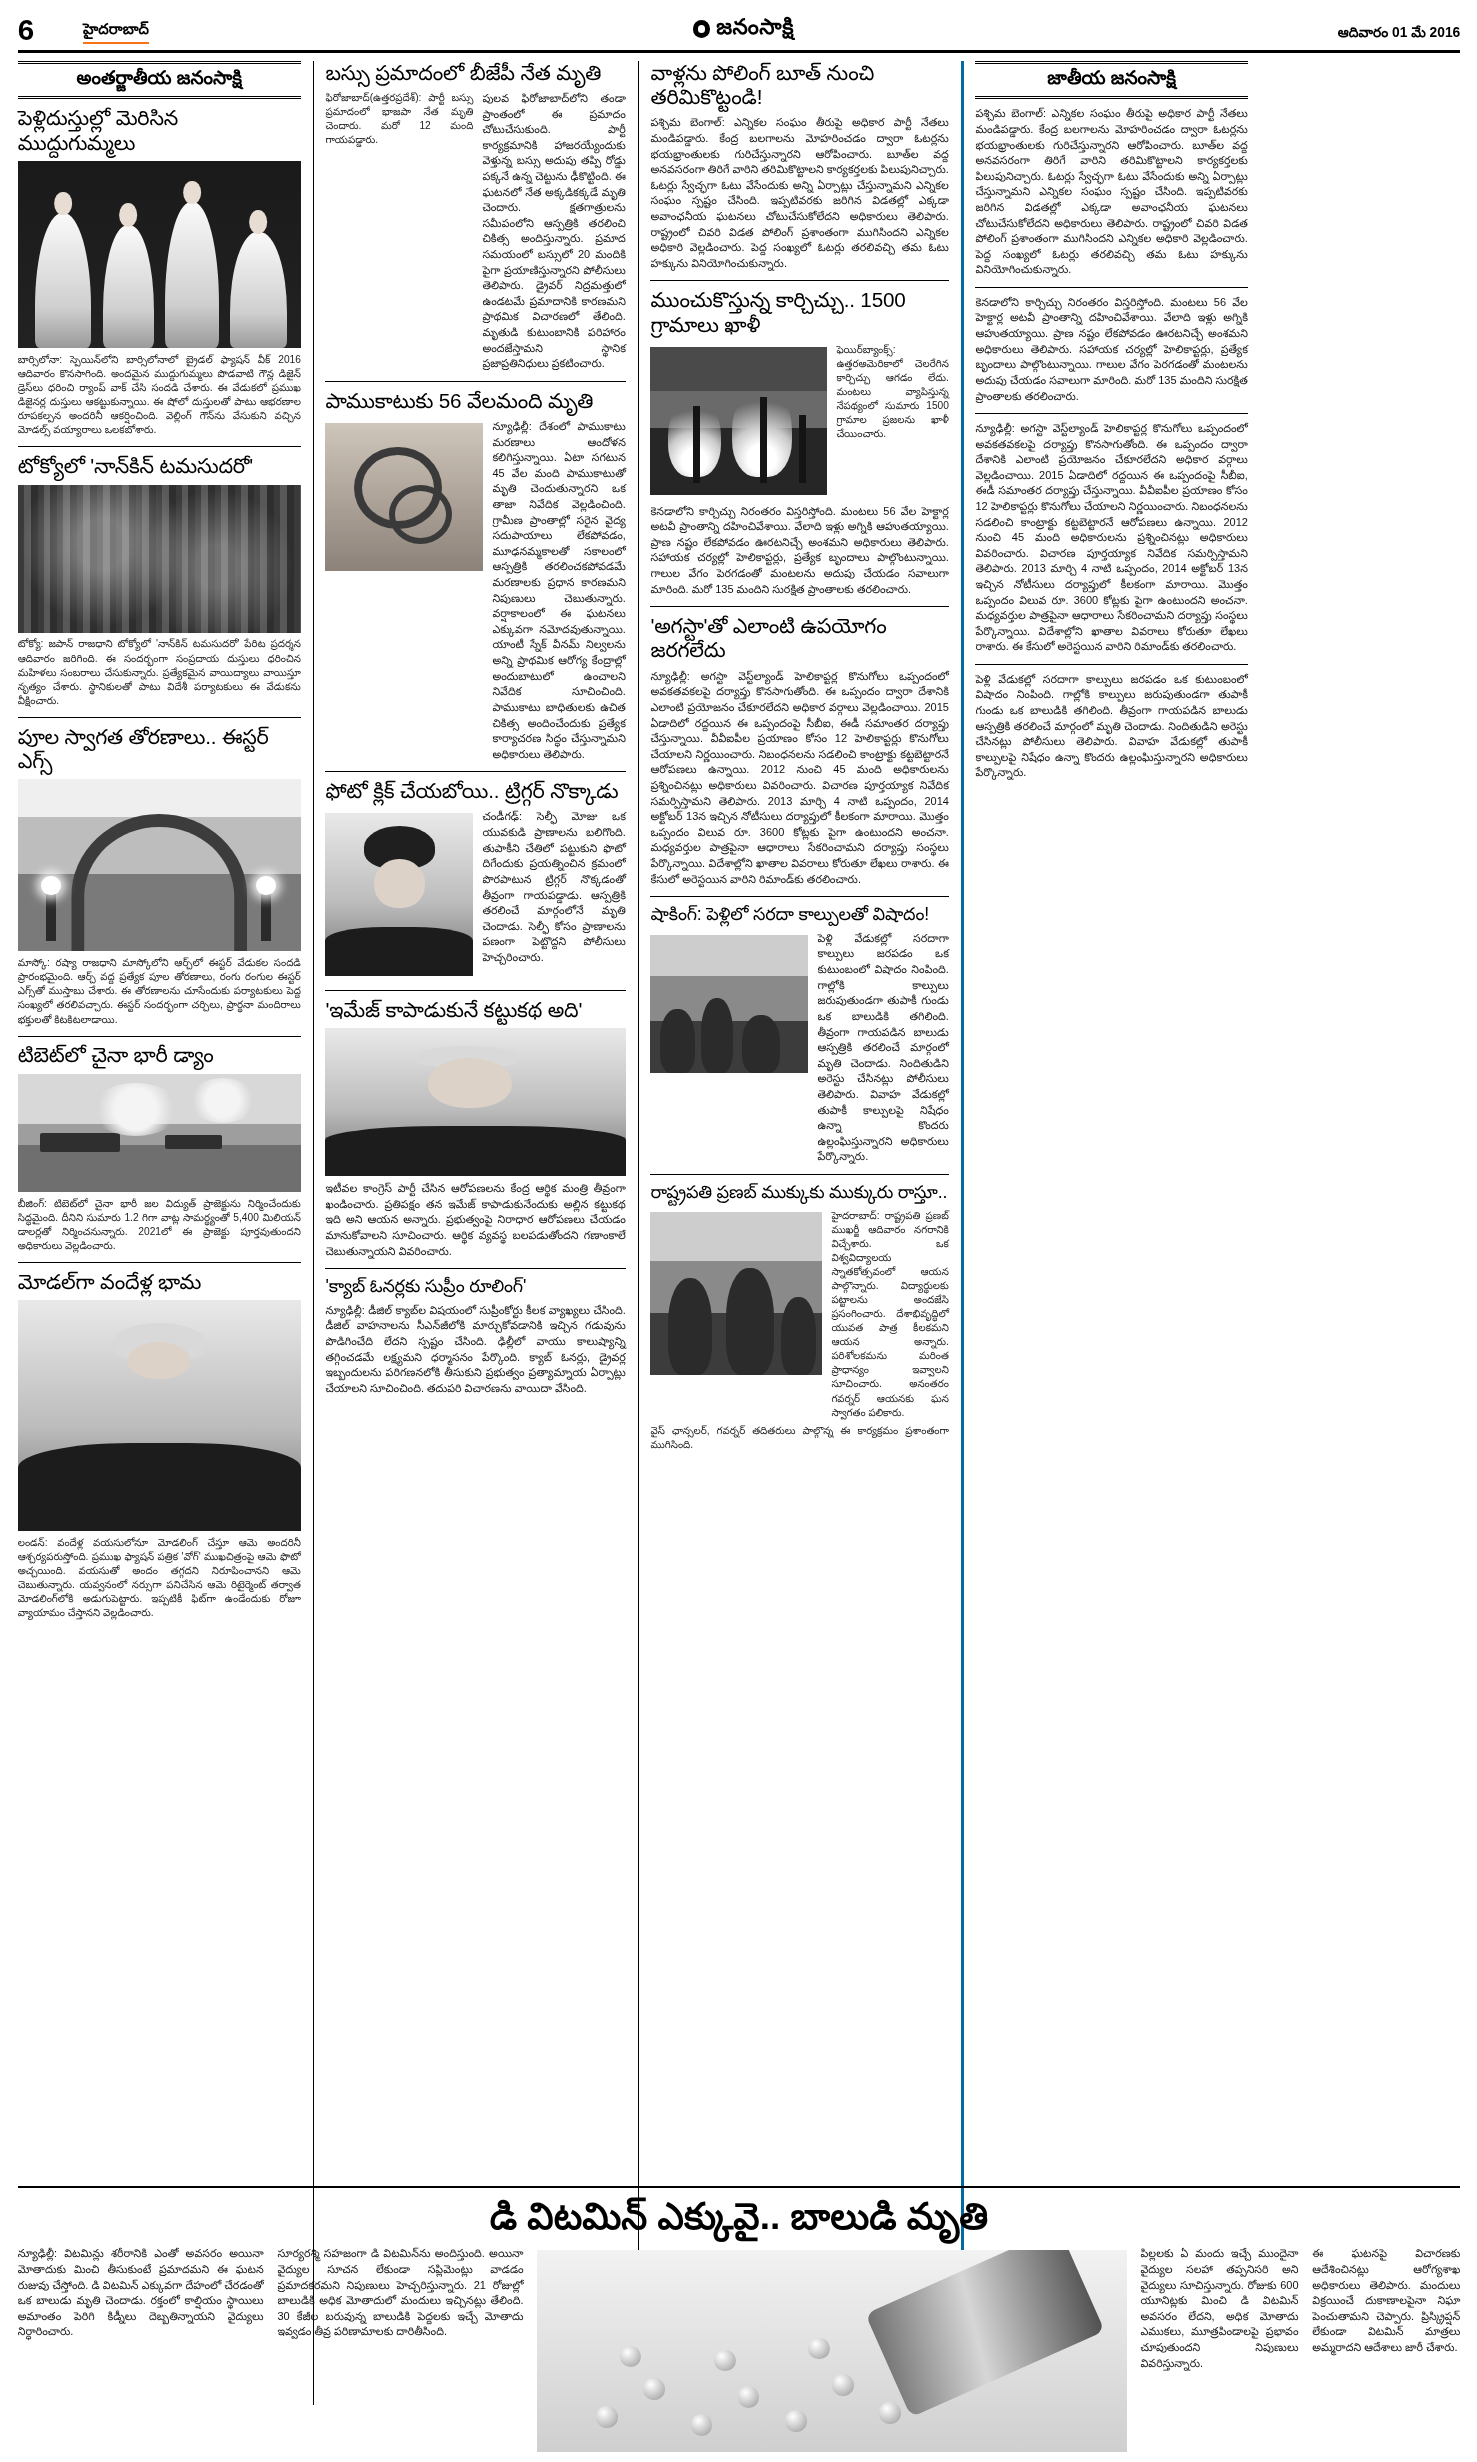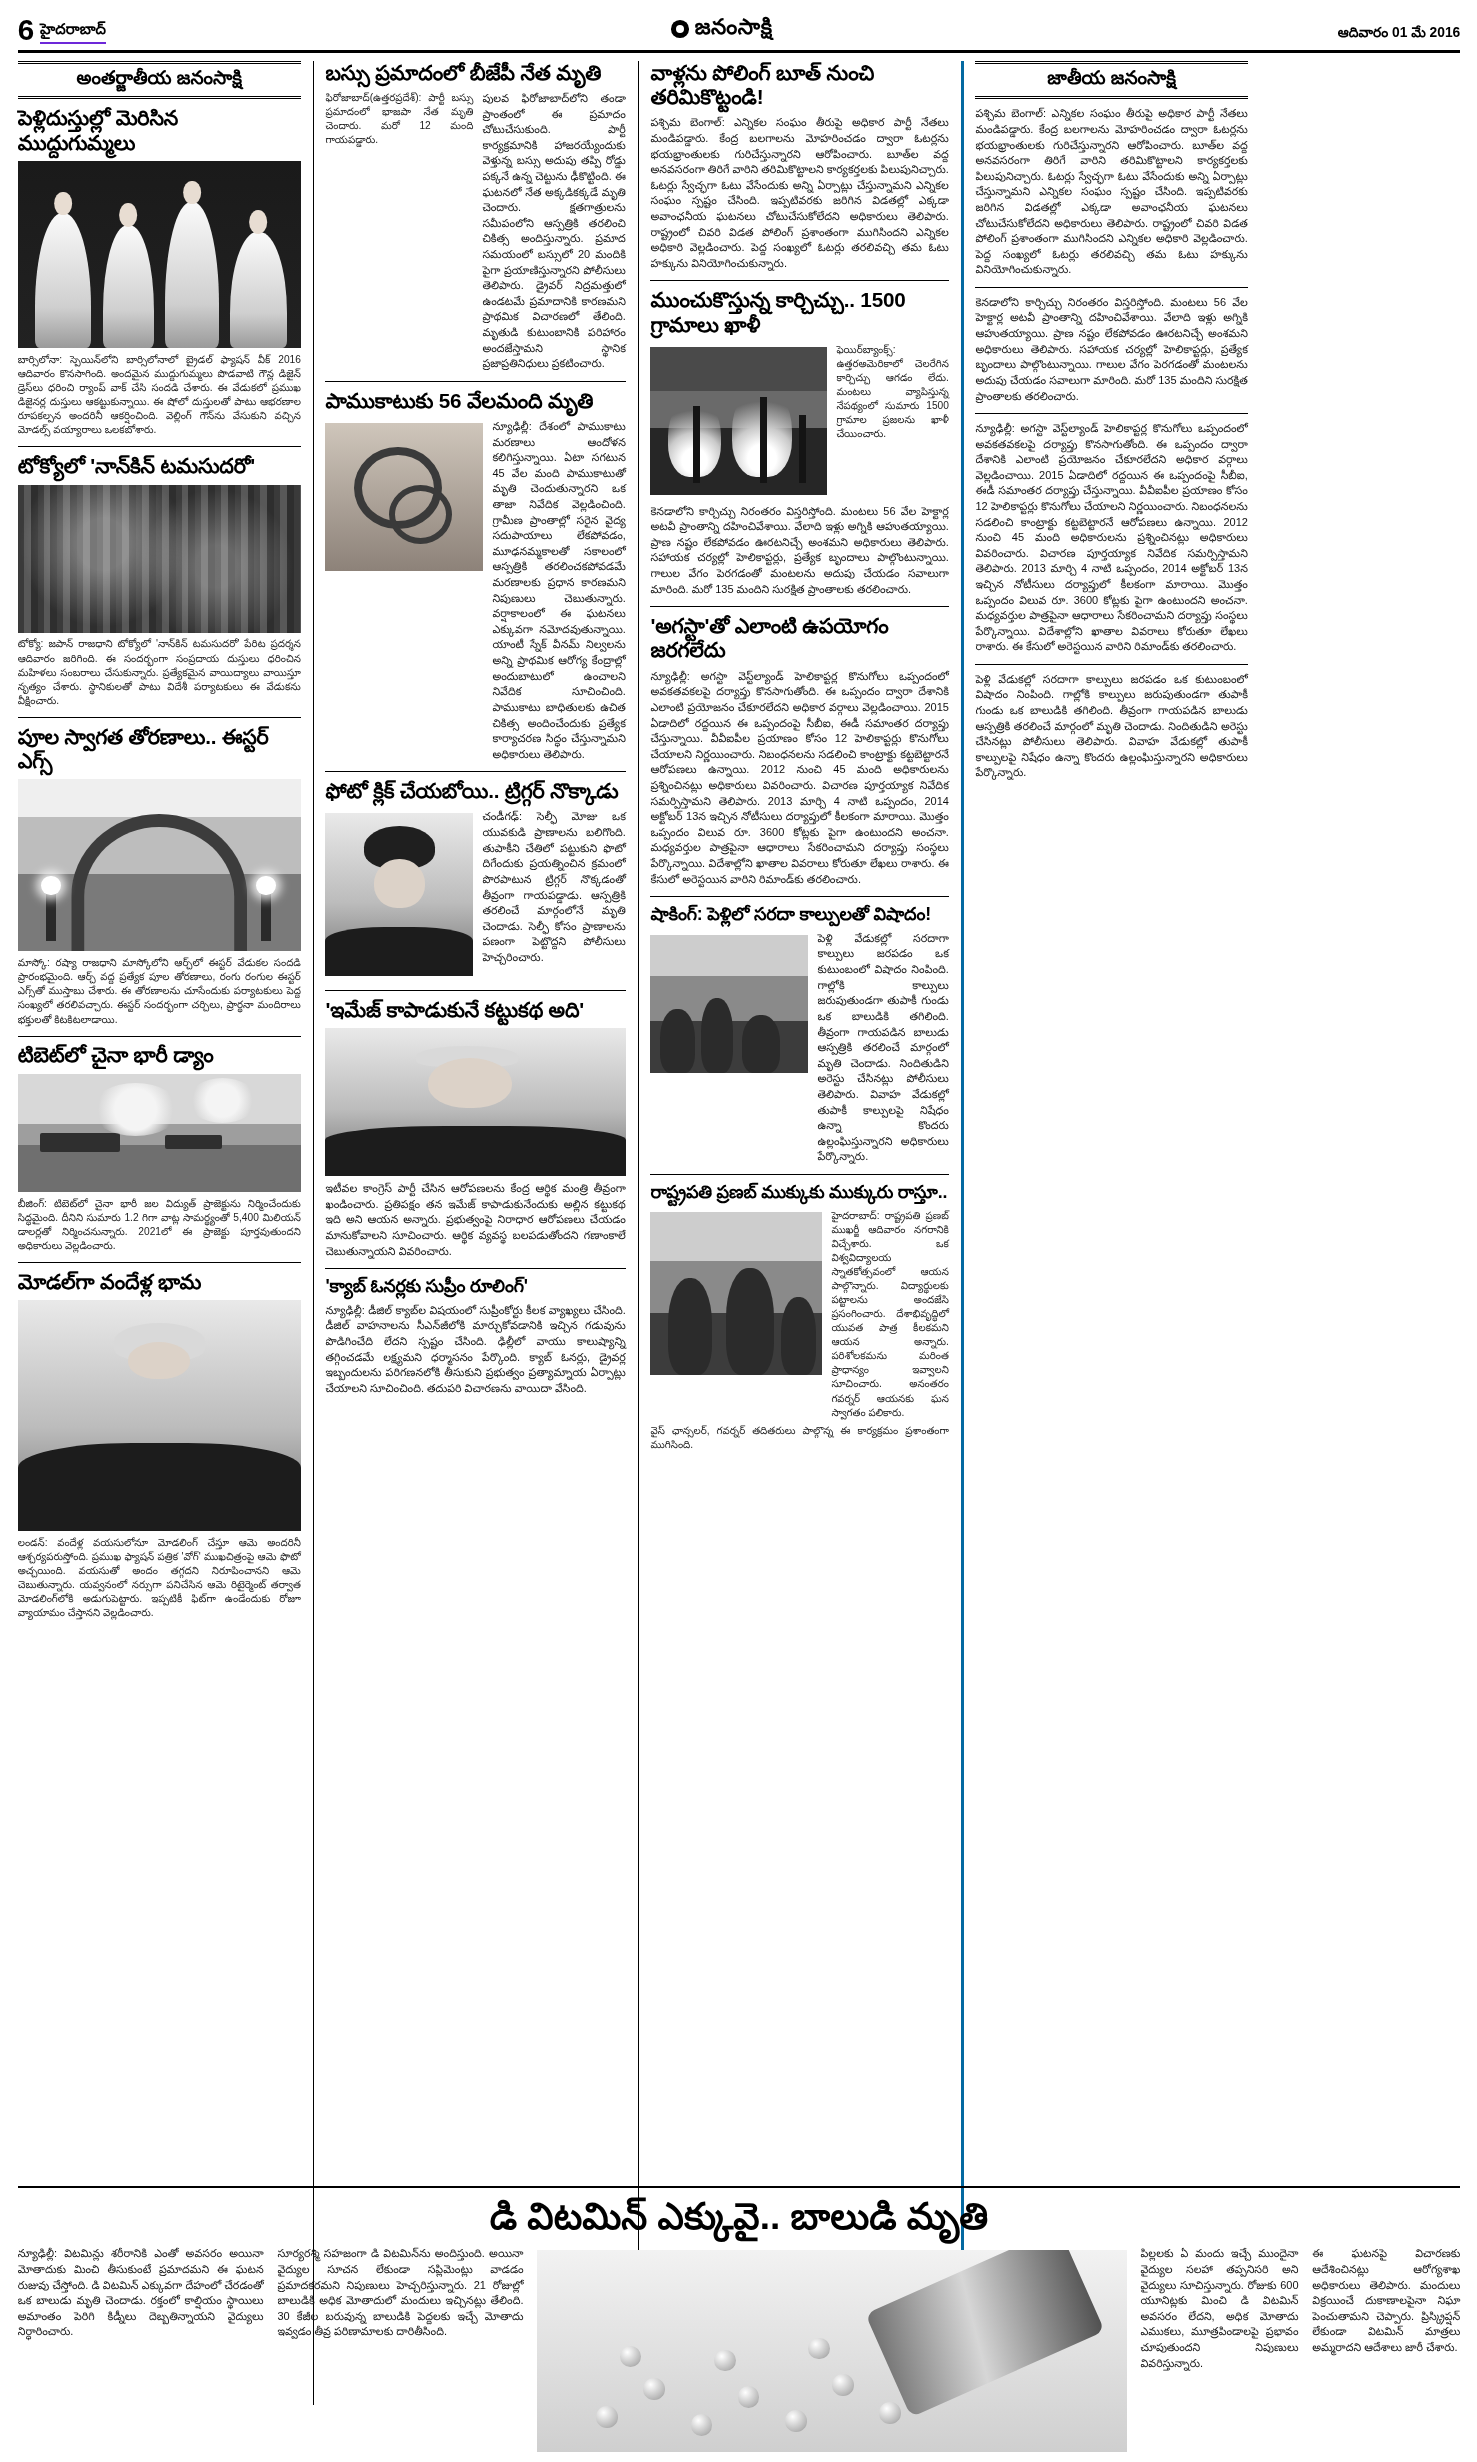--- a/index.html
+++ b/index.html
@@ -14,42 +14,42 @@
   }
   .page { width:1478px; height:2463px; position:relative; padding:13.8px 17.7px 0 17.7px; }
 
   
   .masthead {
     display:flex; align-items:flex-end; justify-content:space-between;
     padding-bottom:5.9px; border-bottom:3px solid #000; margin-bottom:7.9px;
   }
   .mh-left { display:flex; align-items:flex-end; gap:5.9px; }
   .mh-pageno { font-size:29.6px; font-weight:bold; line-height:0.9; }
-  .mh-city { font-size:14.8px; font-weight:bold; border-bottom:2px solid #6d28d9; padding-bottom:1px; }
+  .mh-city { font-size:14.8px; font-weight:bold; border-bottom:2px solid #f97316; padding-bottom:1px;margin-left:43px; }
   .mh-center { display:flex; align-items:center; gap:5.9px; }
   .mh-logo-dot { width:17.7px; height:17.7px; border-radius:50%; background:#000; position:relative; }
   .mh-logo-dot:after{ content:""; position:absolute; left:4.9px; top:4.9px; width:7.9px; height:7.9px; background:#fff; border-radius:50%;}
   .mh-title { font-size:21.7px; font-weight:bold; letter-spacing:0.5px; }
   .mh-date { font-size:13.8px; font-weight:bold; }
 
   
   .cols { display:flex; gap:0; height:2344px; }
   .col { padding:0 11.8px; }
   .col.c1 { width:296px; padding-left:0; border-right:1px solid #000; }
   .col.c2 { width:325px; border-right:1px solid #000; }
   .col.c3 { width:325px; border-right:3px solid #0369a1; }
   .col.c4 { width:296px; }
 
   
   .body-text {
     font-size:11px; line-height:1.42; text-align:justify; color:#111;
     font-family:"Liberation Sans", sans-serif;
   }
   .hl {
-    font-size:20.7px; font-weight:bold; line-height:1.18; margin:5.9px 0 5.9px 0;
+    font-size:20.7px; font-weight:normal; line-height:1.18; margin:5.9px 0 5.9px 0;
     letter-spacing:-0.2px;
   }
   .hl.sm { font-size:17.7px; }
   .sectitle {
     text-align:center; font-weight:bold; font-size:18.7px;
     border-top:3px double #000; border-bottom:3px double #000;
     padding:3px 0 3.9px 0; margin-bottom:6.9px;
   }
   .photo { width:100%; background:#ddd; position:relative; overflow:hidden; margin:3.9px 0 4.9px 0; }
   .caption { font-size:10.2px; line-height:1.38; text-align:justify; color:#222; }

